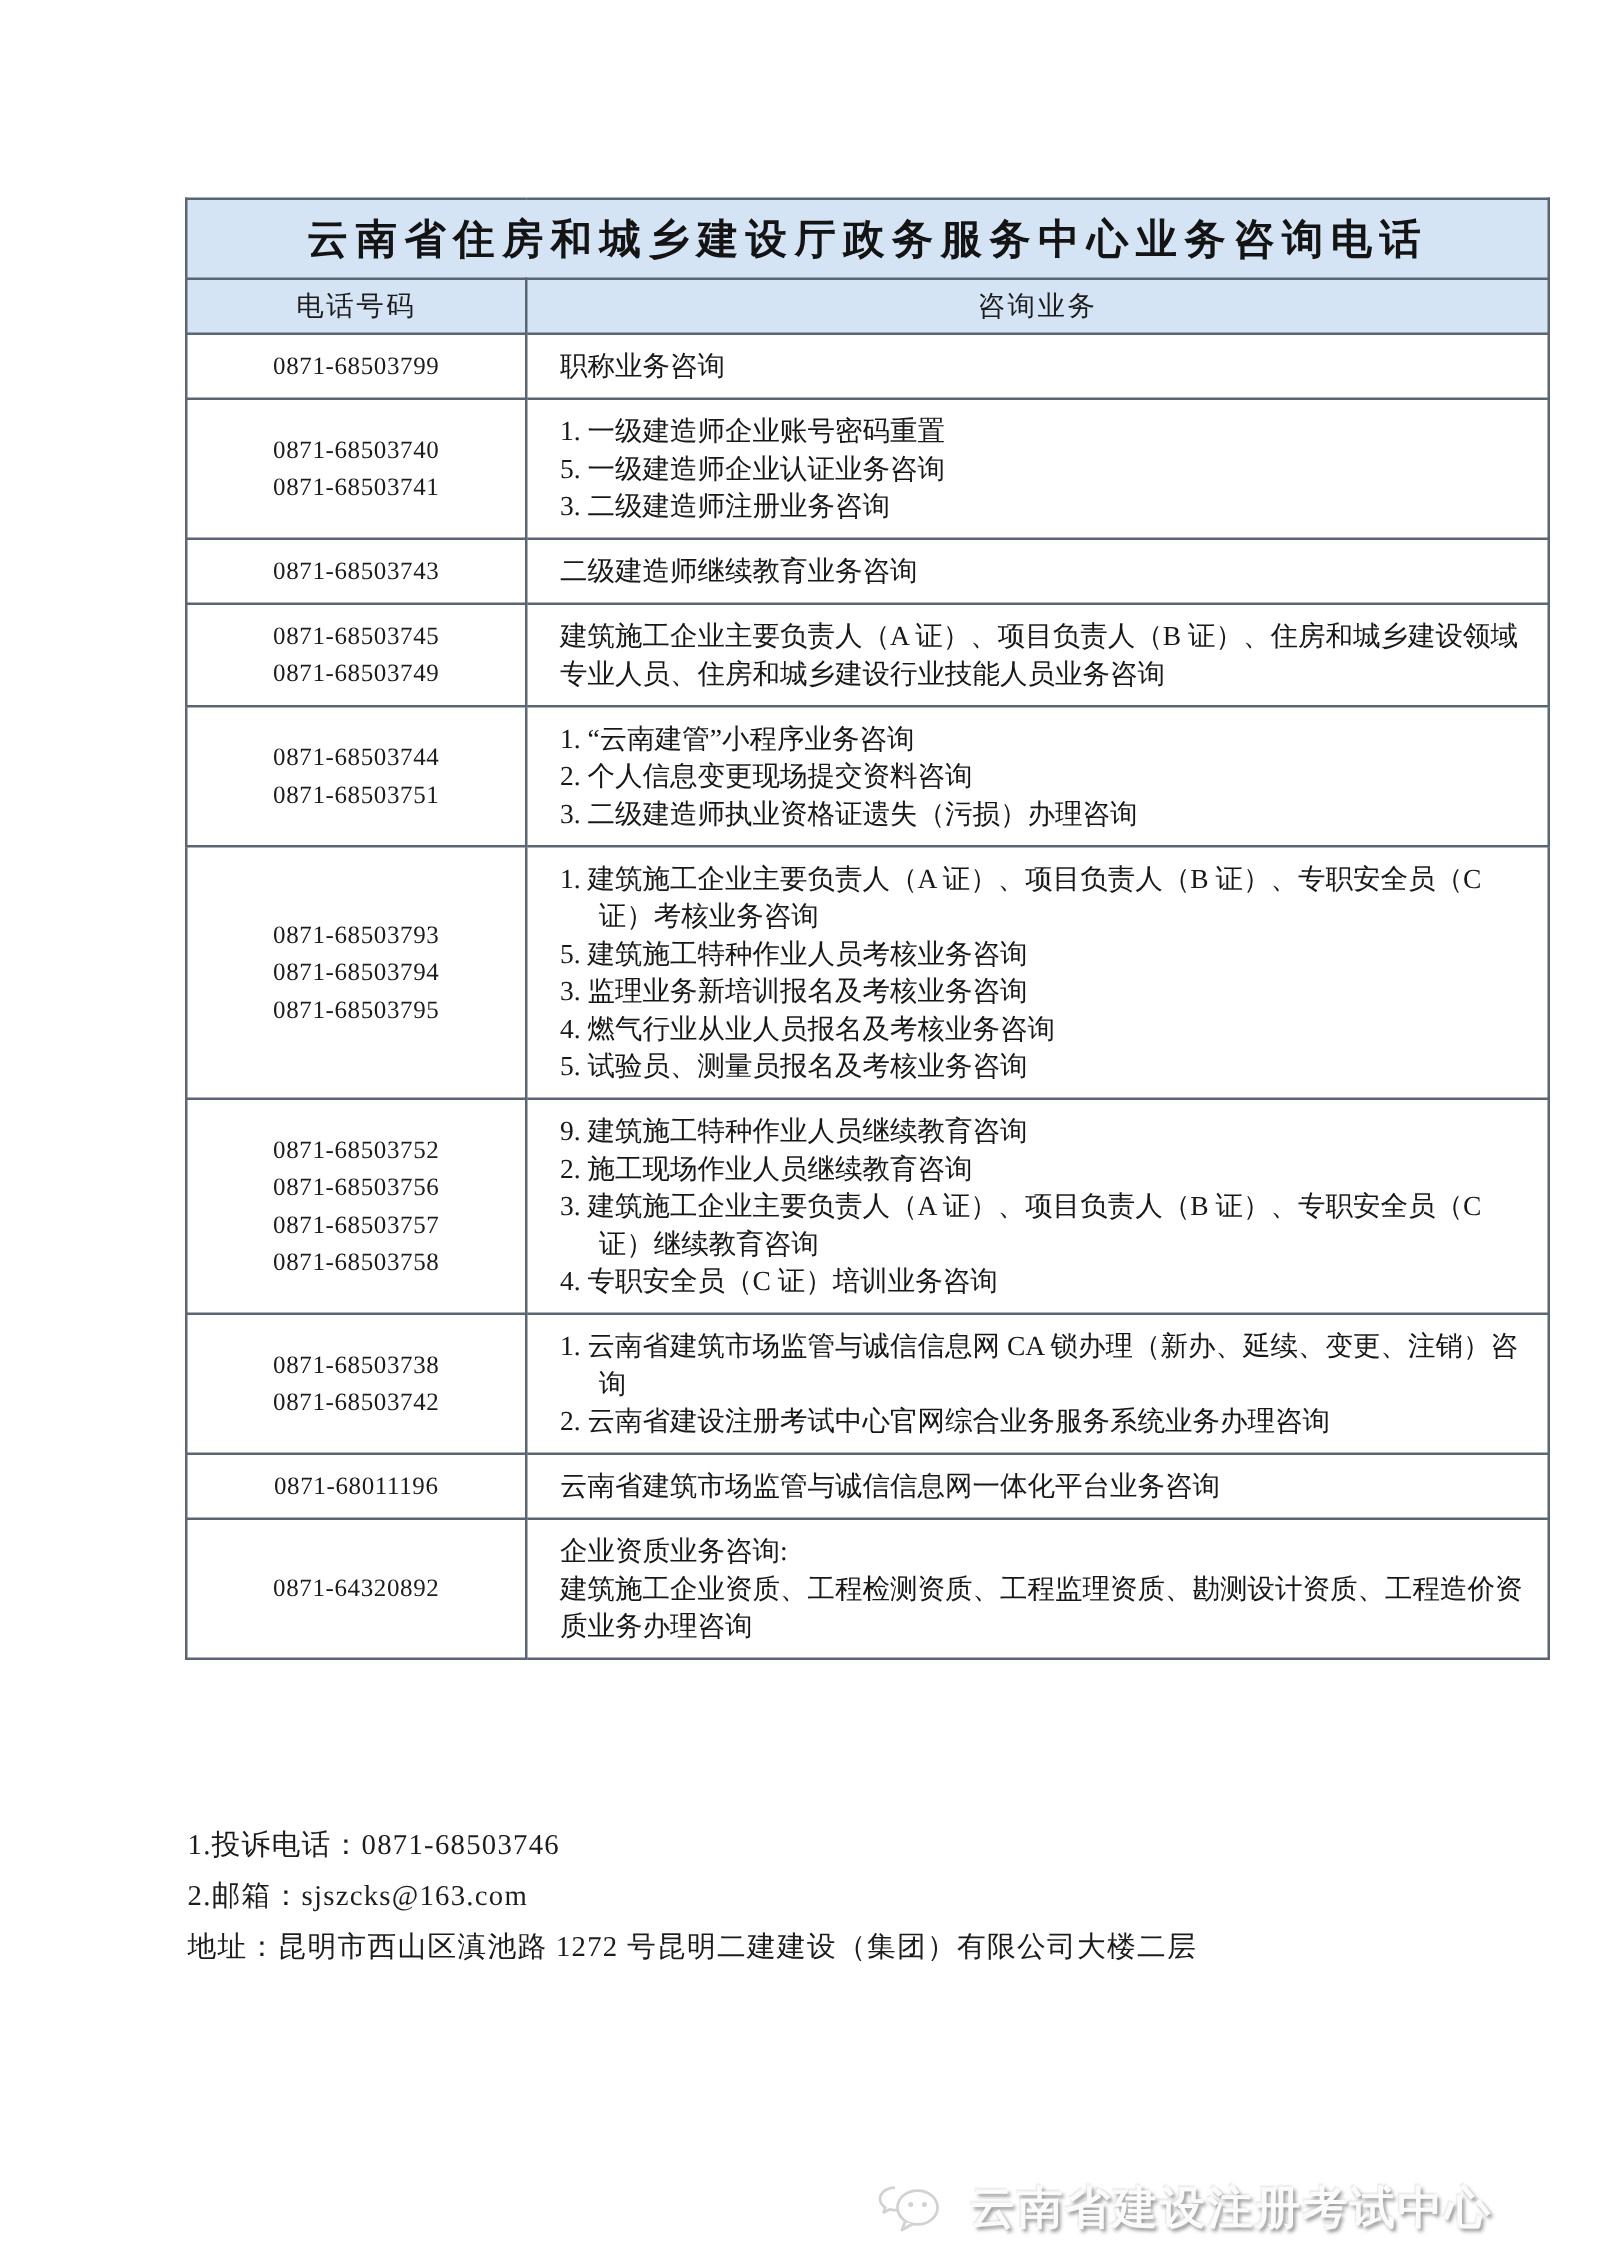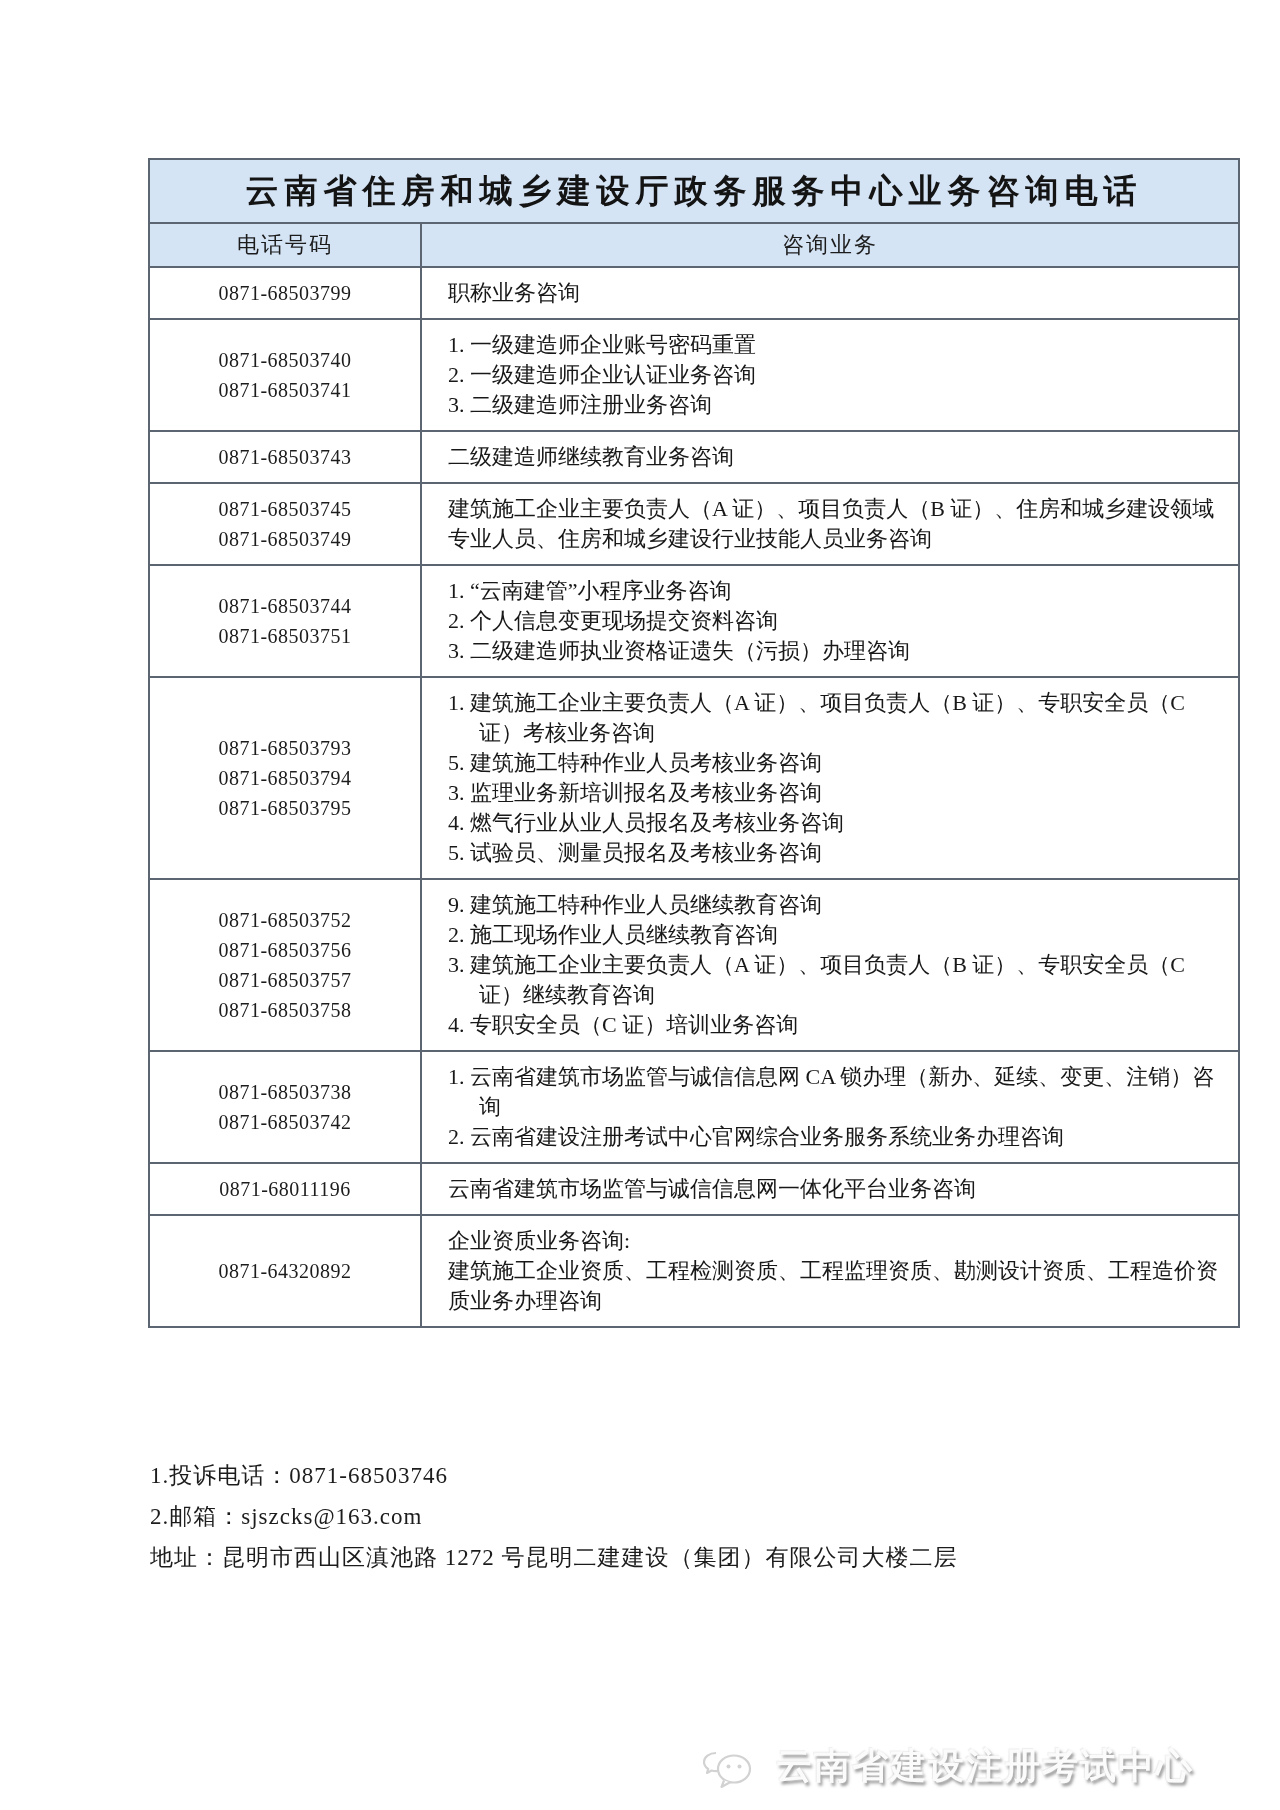--- a/index.html
+++ b/index.html
@@ -75,21 +75,21 @@
   .note-line{
     font-size:23px;
     line-height:41px;
     letter-spacing:1px;
   }
   .watermark{
     position:absolute;
     right:86px;
     top:1742px;
     display:flex;
-    align-items:flex-end;
+    align-items:flex-start;
     gap:22px;
   }
   .watermark-text{
     font-size:36px;
     font-weight:bold;
     letter-spacing:2px;
     color:#fbfbfb;
     text-shadow:2px 3px 3px rgba(140,140,140,0.85), -1px -1px 1px rgba(235,235,235,0.9);
     white-space:nowrap;
   }
@@ -124,21 +124,21 @@
           </td>
   </tr>
 
   <tr class="data-row">
     <td class="phone-cell">
             <div class="phone">0871-68503740</div>
             <div class="phone">0871-68503741</div>
           </td>
     <td class="biz-cell">
             <div class="biz-line hang">1. 一级建造师企业账号密码重置</div>
-            <div class="biz-line hang">2. 一级建造师企业认证业务咨询</div>
+            <div class="biz-line hang">5. 一级建造师企业认证业务咨询</div>
             <div class="biz-line hang">3. 二级建造师注册业务咨询</div>
           </td>
   </tr>
 
   <tr class="data-row">
     <td class="phone-cell">
             <div class="phone">0871-68503743</div>
           </td>
     <td class="biz-cell">
             <div class="biz-line">二级建造师继续教育业务咨询</div>

